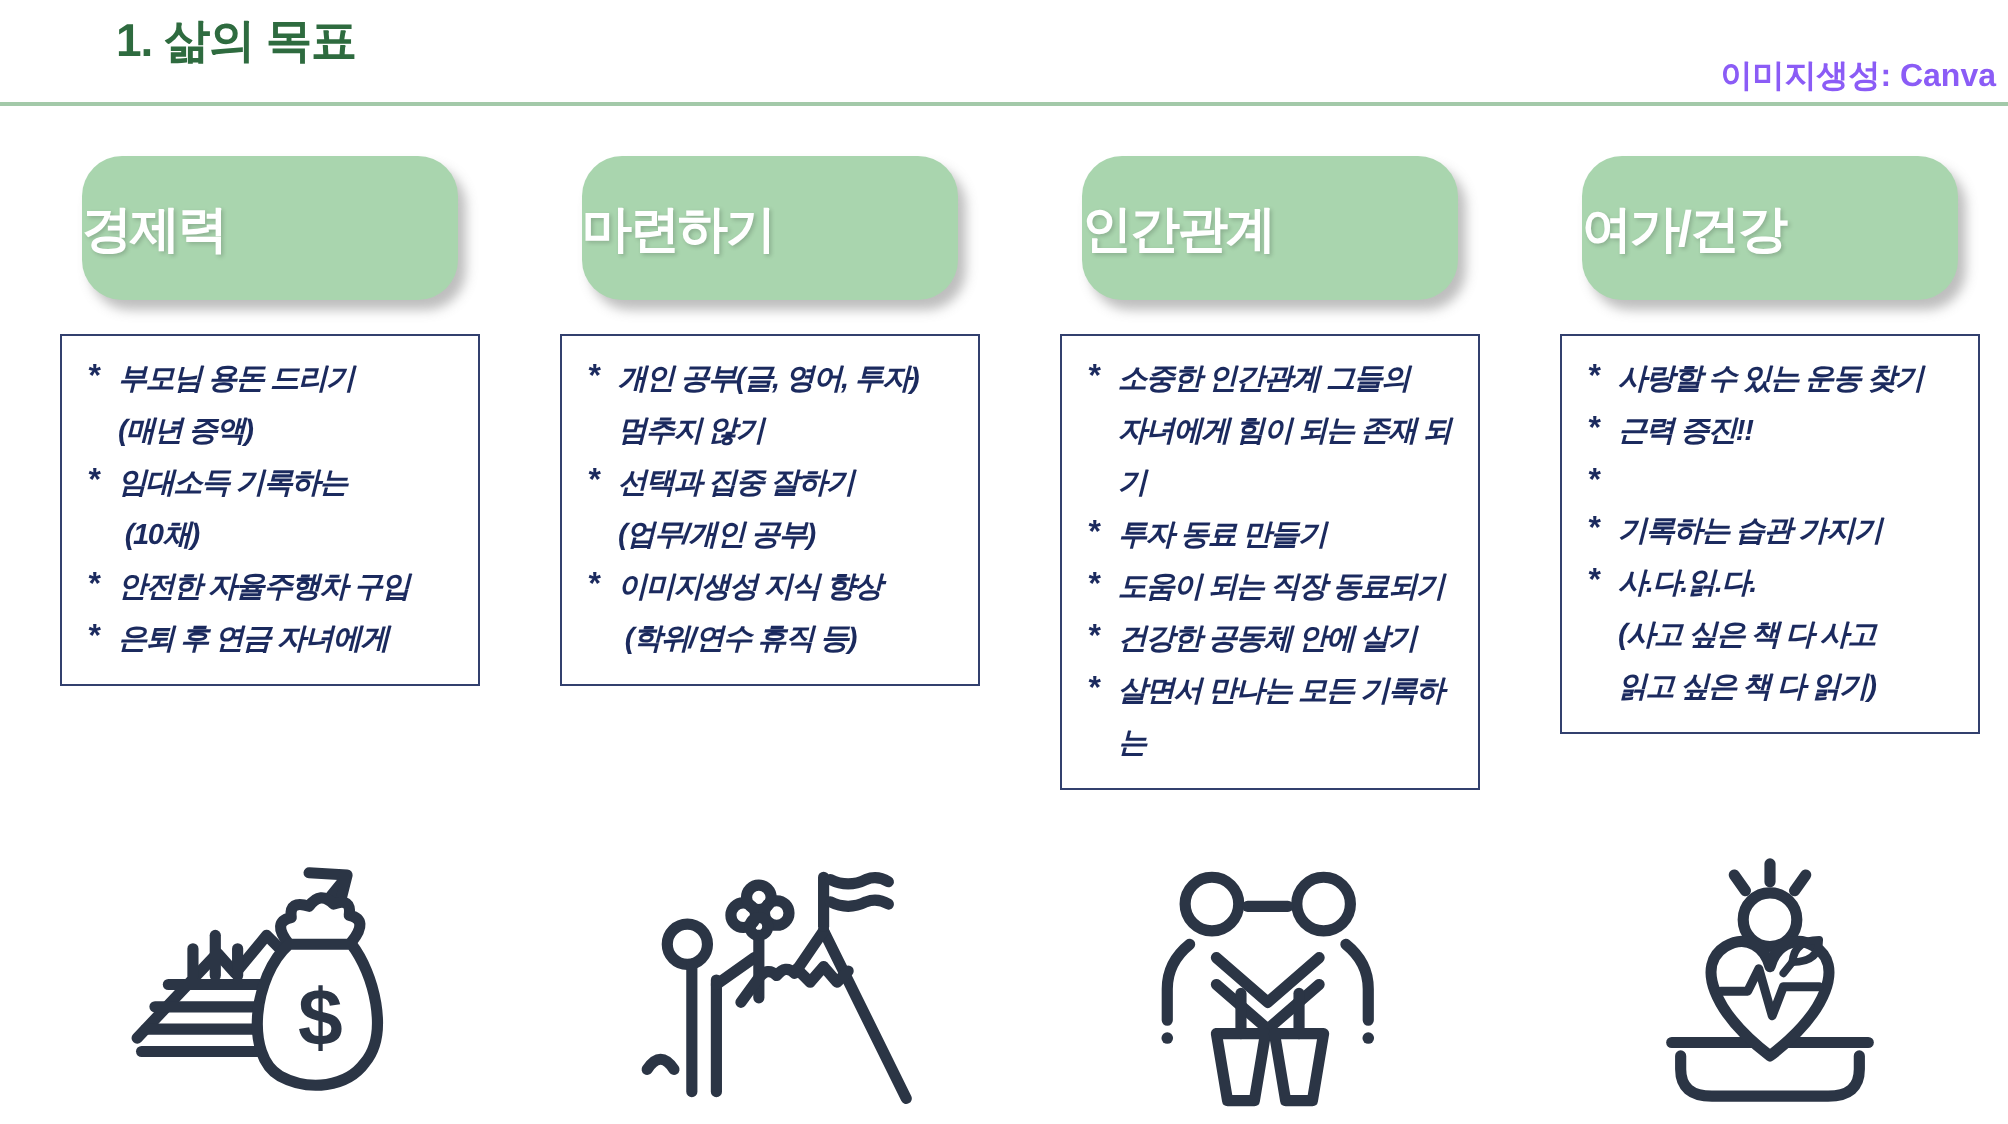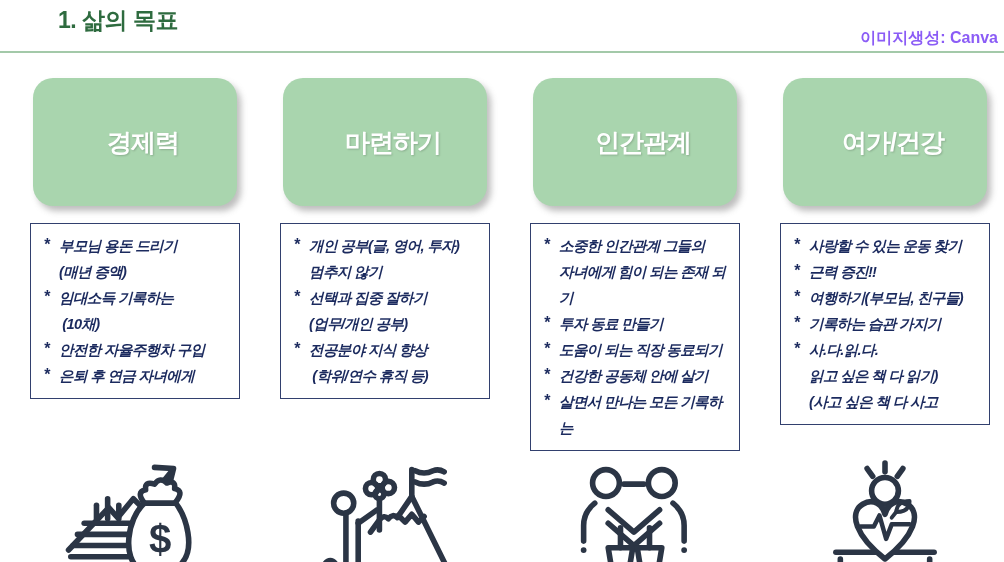--- a/index.html
+++ b/index.html
@@ -24,27 +24,26 @@
   .divider{
     position:absolute;left:0;top:51px;width:1004px;height:2px;
     background:var(--divider,#a3c9a9);
   }
   .columns{
     position:absolute;left:30px;top:78px;width:960px;bottom:2px;
     display:grid;grid-template-columns:repeat(4,1fr);column-gap:40px;
   }
   .column{display:flex;flex-direction:column;align-items:center;}
   .header-box{
-    width:188px;height:128px;flex:none;
+    width:188px;height:72px;flex:none;
     background:var(--header-bg,#a9d5ae);
     border-radius:20px;
     box-shadow:4px 5px 6px rgba(110,110,110,0.45);
-    display:flex;align-items:center;justify-content:center;
+    display:flex;align-items:center;justify-content:flex-start;
     margin-bottom:17px;
-    padding-left:16px;
   }
   .header-label{
     color:#ffffff;font-size:25px;font-weight:800;letter-spacing:-1px;
     text-shadow:1px 1px 2px rgba(0,0,0,0.18);
   }
   .goal-box{
     width:100%;box-sizing:border-box;
     border:1.7px solid var(--box-border,#32406e);
     background:#fff;
     padding:9px 6px 9px 4px;
@@ -141,21 +140,21 @@
           <div class="goal-row">
             <span class="bullet">*</span>
             <span class="goal-text">선택과 집중 잘하기</span>
           </div>
           <div class="goal-row">
             <span class="bullet"></span>
             <span class="goal-text">(업무/개인 공부)</span>
           </div>
           <div class="goal-row">
             <span class="bullet">*</span>
-            <span class="goal-text">전공분야 지식 향상</span>
+            <span class="goal-text">이미지생성 지식 향상</span>
           </div>
           <div class="goal-row">
             <span class="bullet"></span>
             <span class="goal-text"> (학위/연수 휴직 등)</span>
           </div>
         </div>
       <div class="icon-wrap">
         <svg width="150" height="134" viewBox="0 0 130 120" fill="none" stroke="currentColor" stroke-width="5" stroke-linecap="round" stroke-linejoin="round">
           <circle cx="28" cy="44" r="9"></circle>
           <path d="M30,53 V110"></path>
@@ -234,37 +233,36 @@
           <div class="goal-row">
             <span class="bullet">*</span>
             <span class="goal-text">사랑할 수 있는 운동 찾기</span>
           </div>
           <div class="goal-row">
             <span class="bullet">*</span>
             <span class="goal-text">근력 증진!!</span>
           </div>
           <div class="goal-row">
             <span class="bullet">*</span>
-            <span class="goal-text">여행하기(부모님, 친구들)</span>
           </div>
           <div class="goal-row">
             <span class="bullet">*</span>
             <span class="goal-text">기록하는 습관 가지기</span>
           </div>
           <div class="goal-row">
             <span class="bullet">*</span>
             <span class="goal-text">사.다.읽.다.</span>
           </div>
           <div class="goal-row">
             <span class="bullet"></span>
+            <span class="goal-text">(사고 싶은 책 다 사고</span>
+          </div>
+          <div class="goal-row">
+            <span class="bullet"></span>
             <span class="goal-text">읽고 싶은 책 다 읽기)</span>
-          </div>
-          <div class="goal-row">
-            <span class="bullet"></span>
-            <span class="goal-text">(사고 싶은 책 다 사고</span>
           </div>
         </div>
       <div class="icon-wrap">
         <svg width="142" height="134" viewBox="0 0 120 120" fill="none" stroke="currentColor" stroke-width="5" stroke-linecap="round" stroke-linejoin="round">
           <path d="M60,8 V16"></path>
             <path d="M44,13 L49,20"></path>
             <path d="M76,13 L71,20"></path>
           <circle cx="60" cy="33" r="12"></circle>
           <path d="M16,88 H104"></path>
           <path d="M20,94 V100 Q20,112 34,112 H86 Q100,112 100,100 V94"></path>

